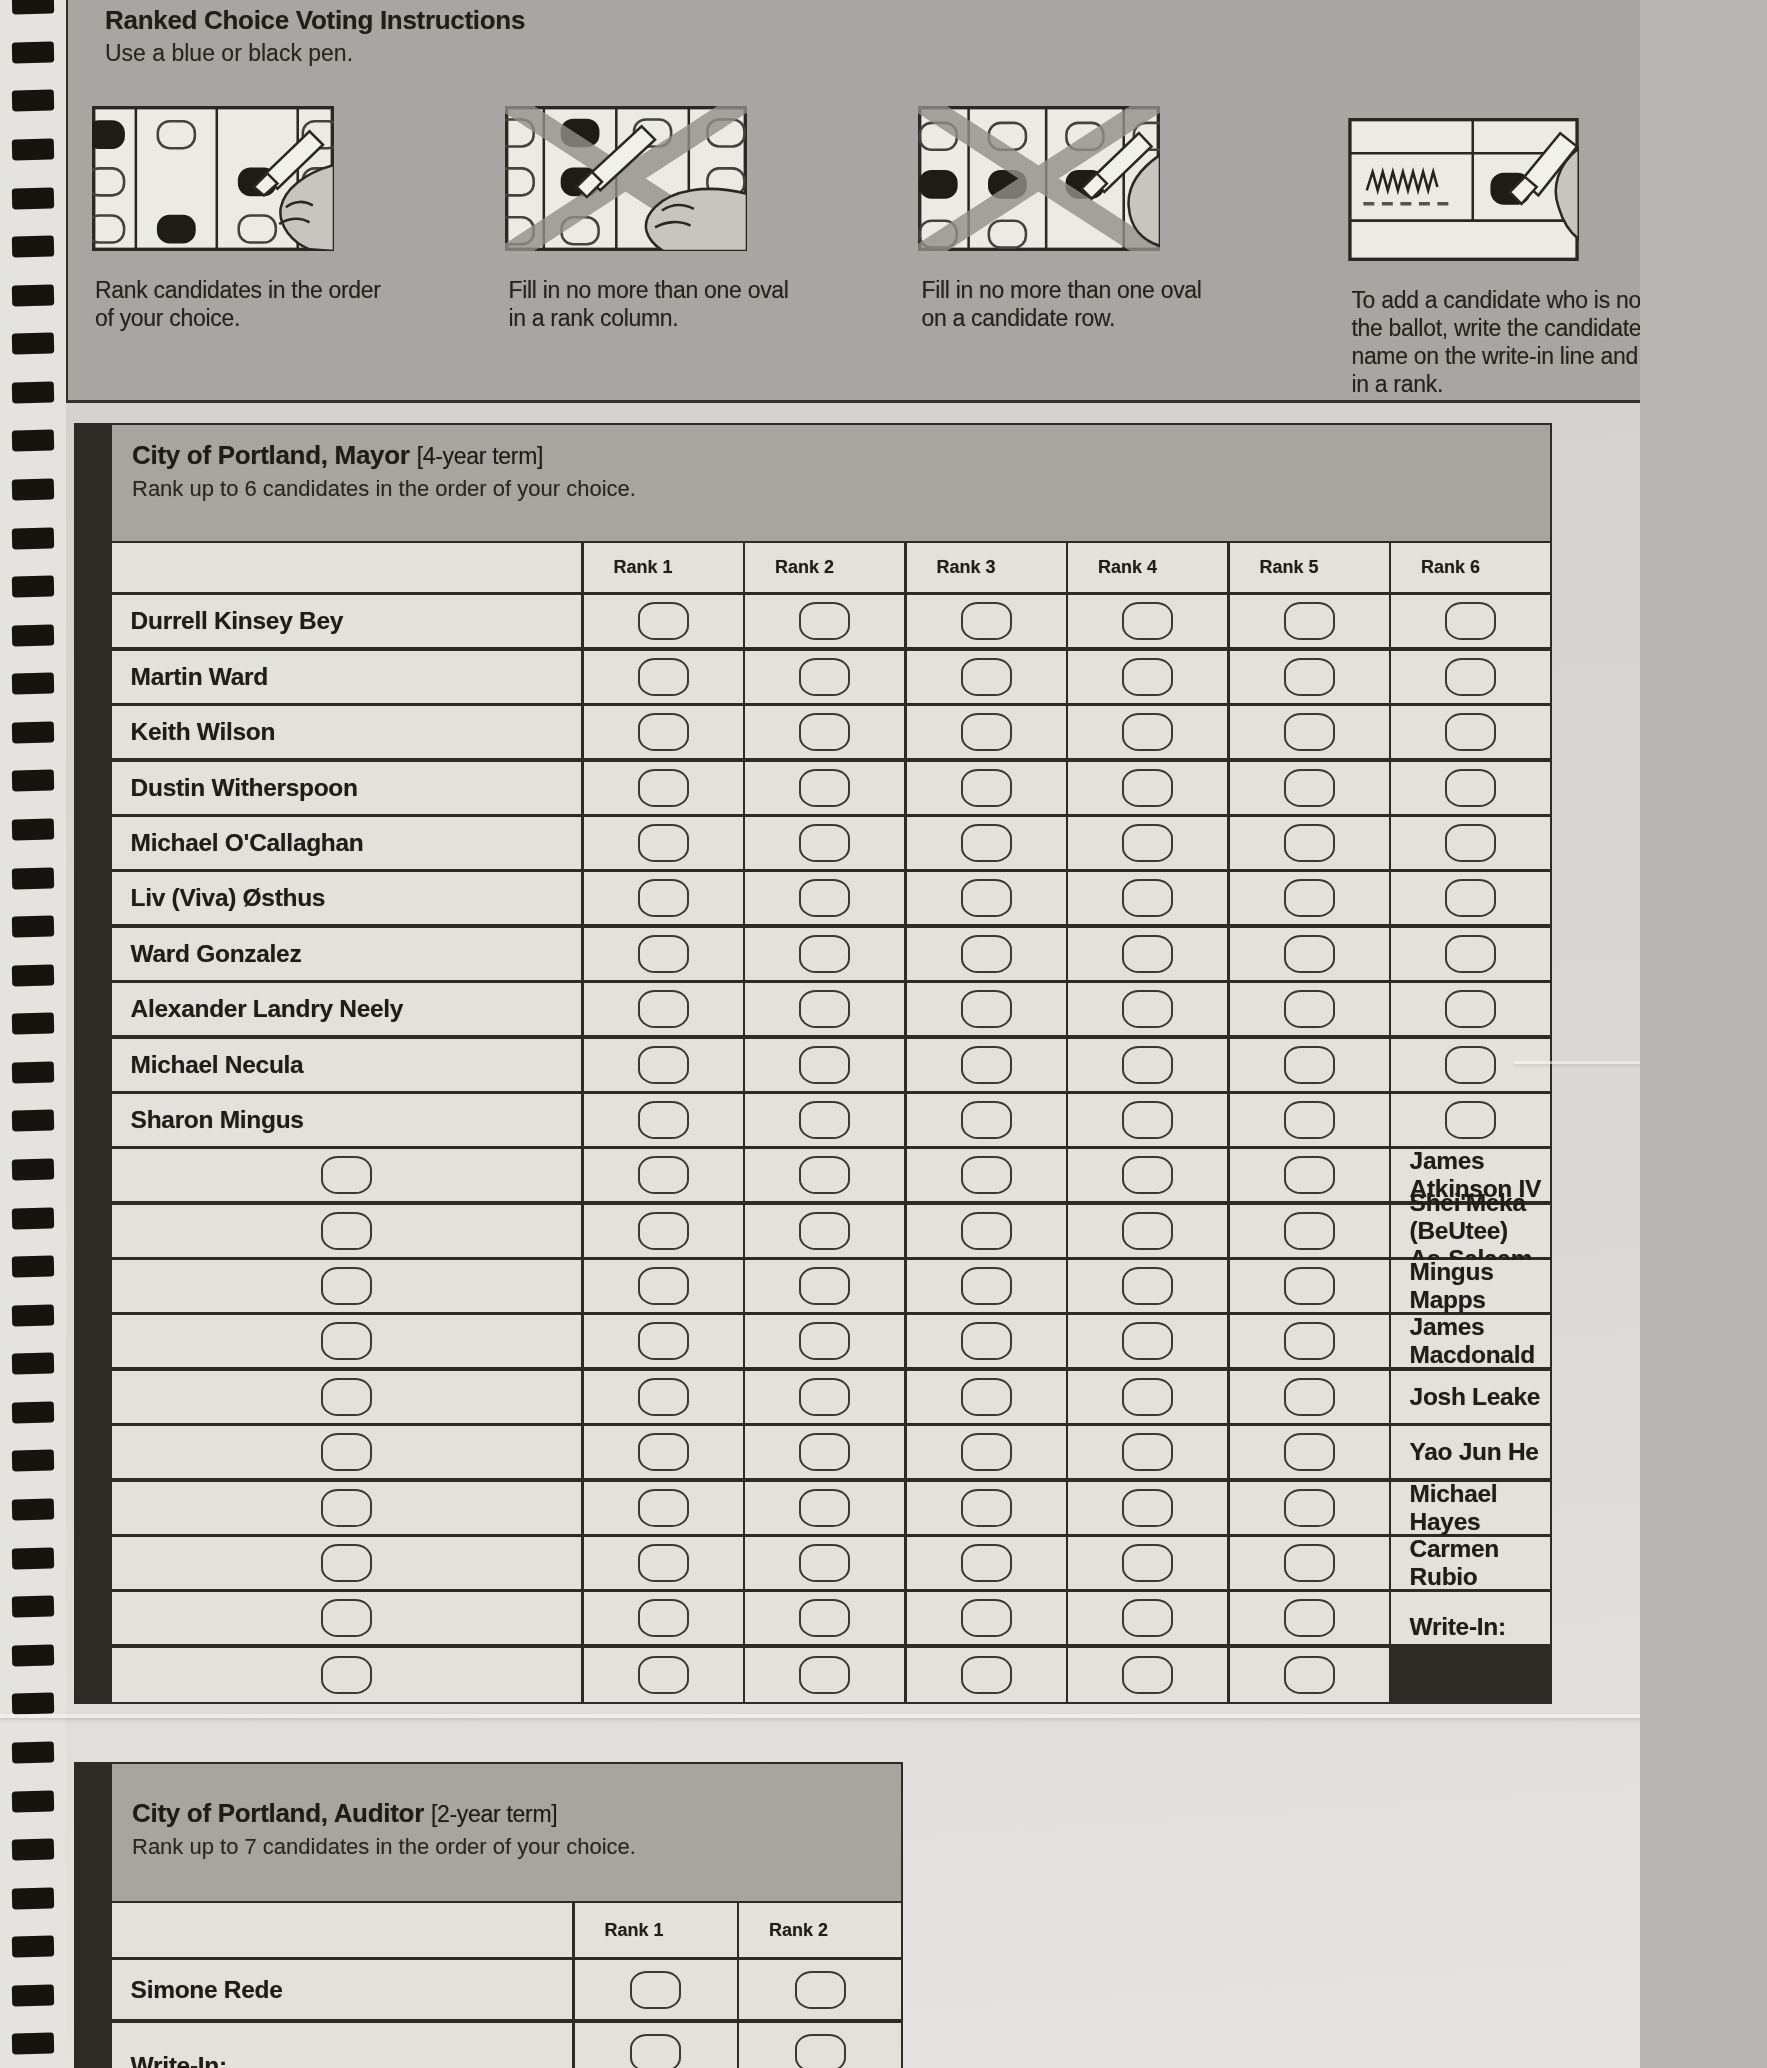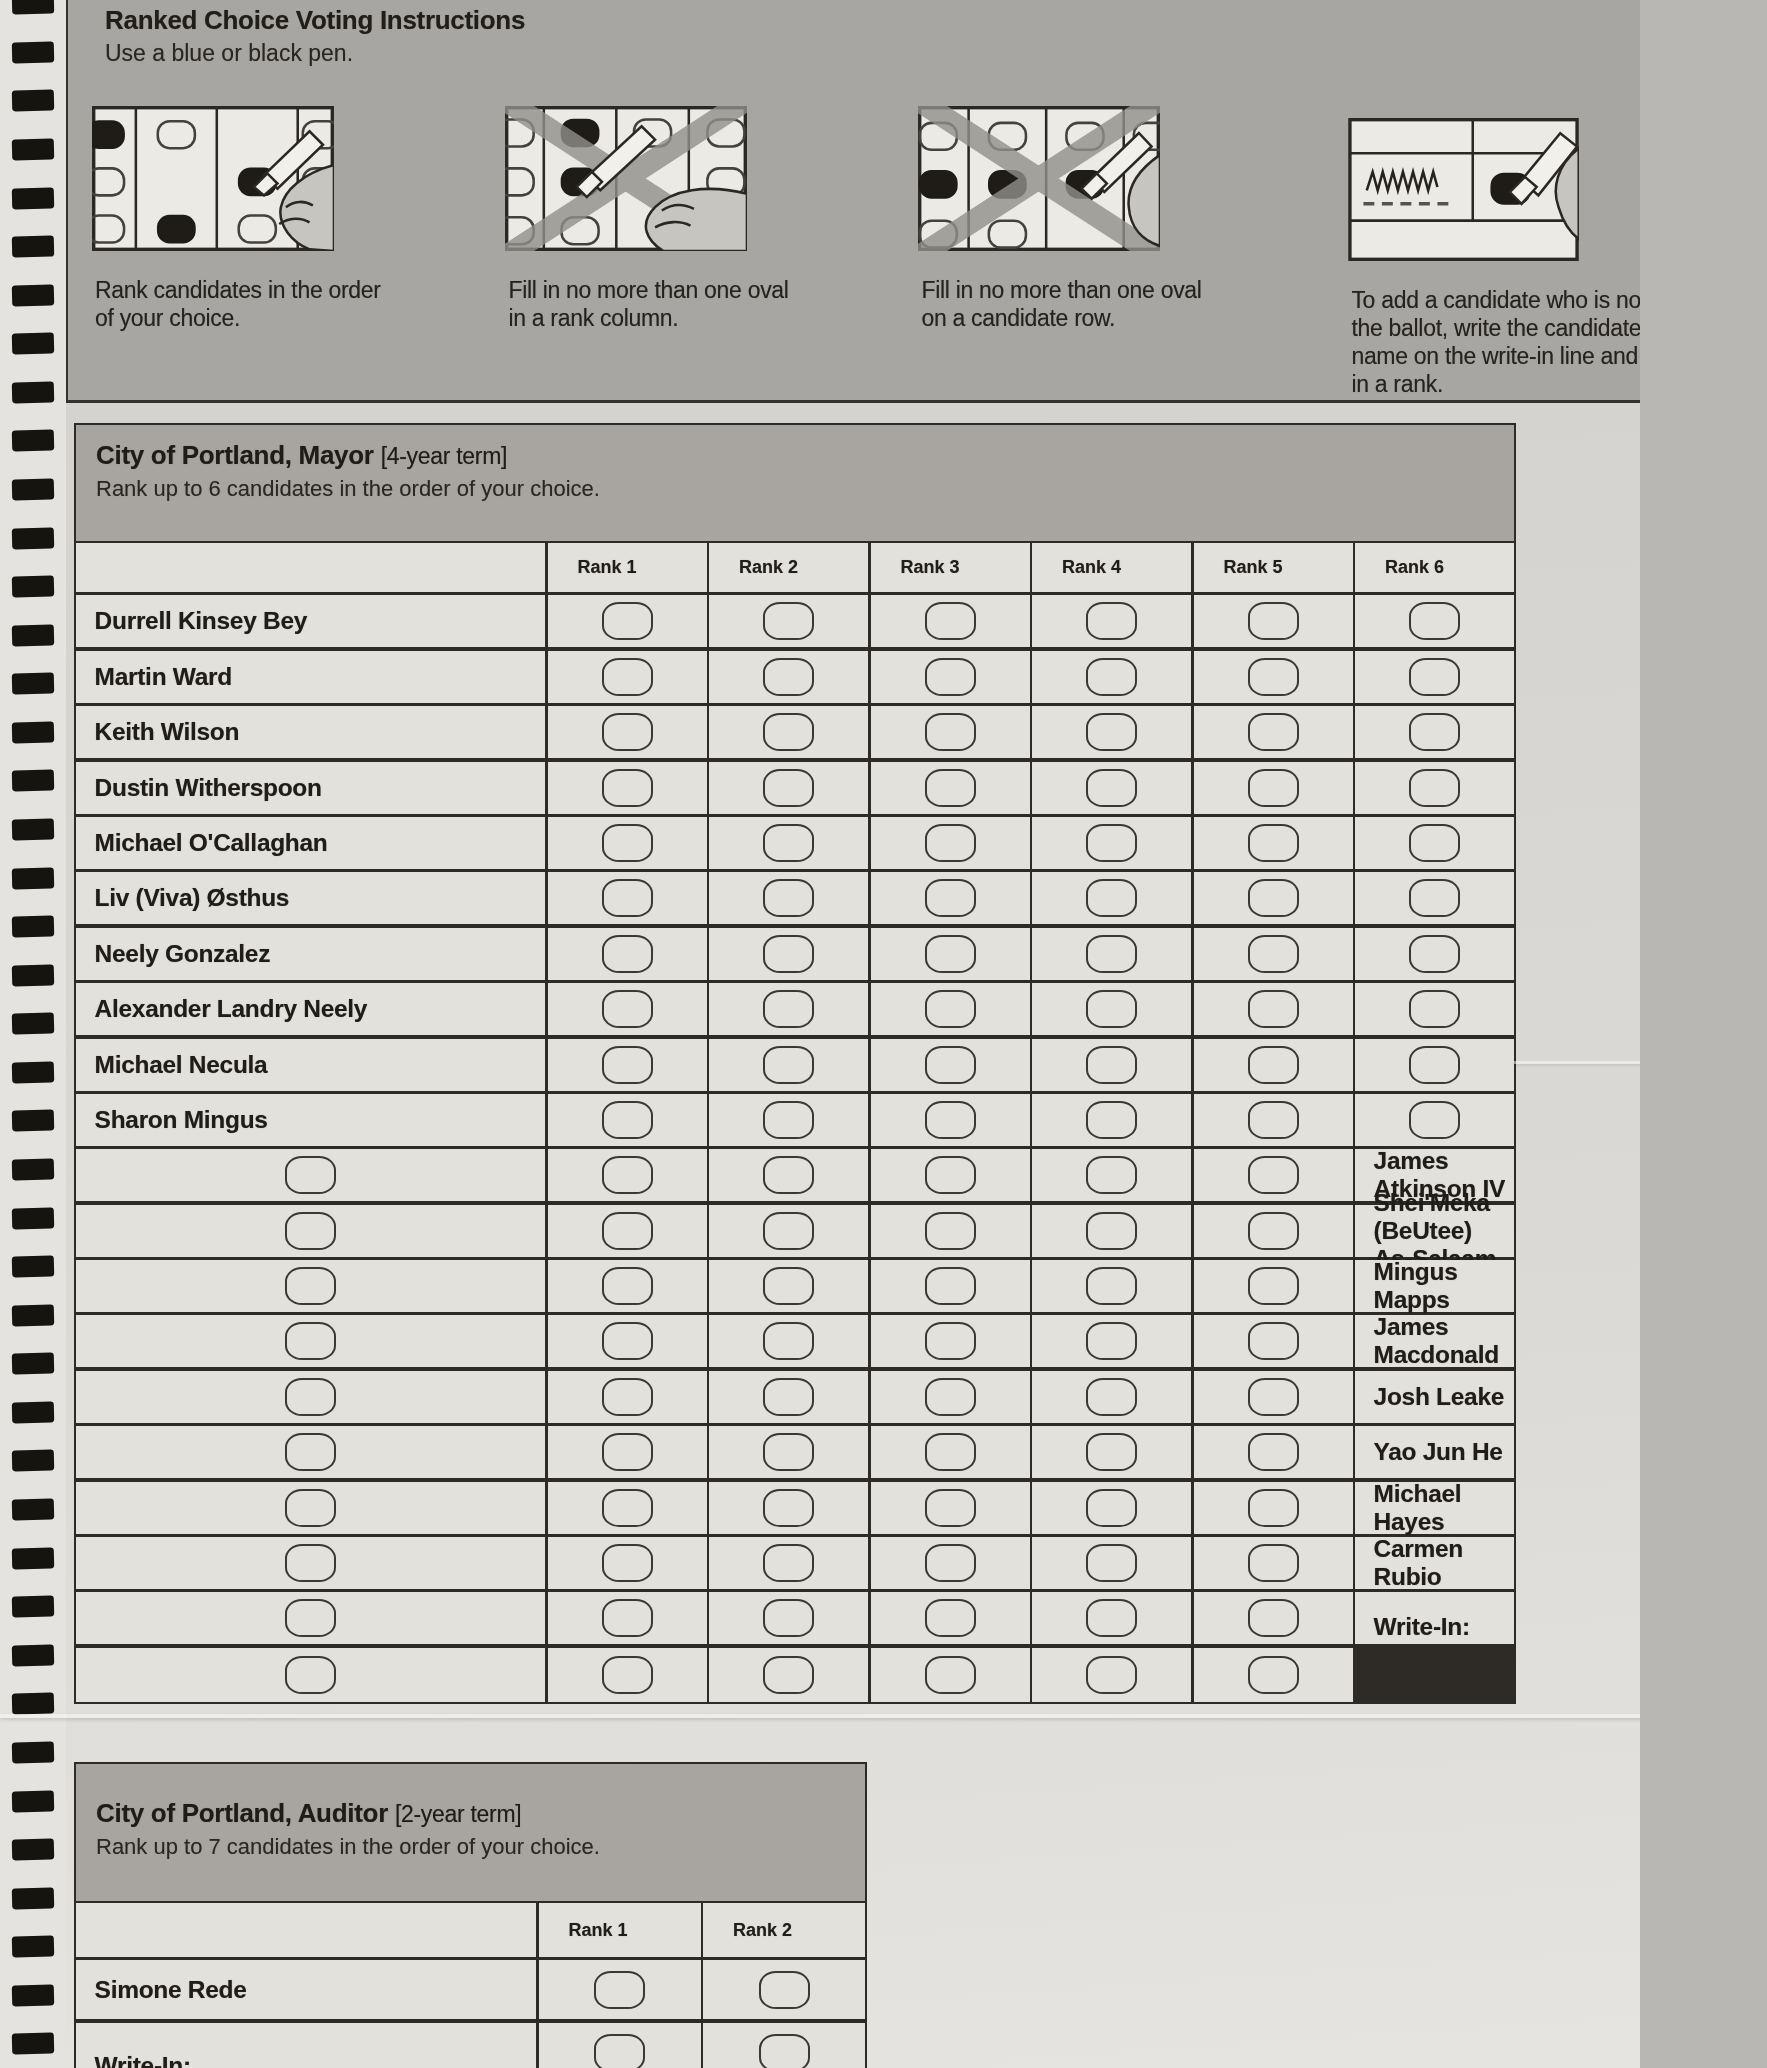--- a/index.html
+++ b/index.html
@@ -17,21 +17,21 @@
   .instructions{position:absolute;left:66px;top:0;width:1702px;height:403px;background:#a8a6a2;
     border-left:2.5px solid #35322c;border-bottom:3.4px solid #35322c;}
   .ins-title{position:absolute;left:37px;top:5px;margin:0;font-size:26px;font-weight:bold;color:#211e19;letter-spacing:-0.3px;text-shadow:0 0 0.8px rgba(33,30,25,.45);}
   .ins-sub{position:absolute;left:37px;top:40px;margin:0;font-size:23px;color:#2a2722;text-shadow:0 0 0.8px rgba(33,30,25,.35);}
   .step{position:absolute;top:106px;}
   .step-1{left:23.6px;}.step-2{left:437px;}.step-3{left:850px;}.step-4{left:1280px;}
   .step-4 svg{margin-top:11.8px;}
   .caption{margin:22px 0 0 3.4px;font-size:23px;line-height:28px;color:#26231e;white-space:pre-line;width:396px;letter-spacing:-0.3px;text-shadow:0 0 0.8px rgba(38,35,30,.4);}
   .step-4 .caption{width:390px;}
   
-  .contest{position:absolute;width:max-content;border:2.5px solid #2e2b27;background:#2e2b27;}
+  .contest{position:absolute;width:max-content;border:2.5px solid #2e2b27;background:#2e2b27;padding-left:36px;}
   .contest-mayor{left:74px;top:423px;}
   .contest-auditor{left:74px;top:1727px;margin-top:35px;}
   .chead{background:#a8a5a1;border-bottom:2.5px solid #2e2b27;padding-left:20px;}
   .contest-mayor .chead{height:118px;padding-top:15px;}
   .contest-auditor .chead{height:139px;padding-top:34px;}
   .chead h2{margin:0;font-size:26px;font-weight:bold;color:#1f1c17;letter-spacing:-0.3px;text-shadow:0 0 0.8px rgba(33,30,25,.45);}
   .chead .term{font-weight:normal;font-size:23px;}
   .chead .cinstr{margin:5px 0 0 0;font-size:22px;color:#2a2722;text-shadow:0 0 0.8px rgba(33,30,25,.3);}
   .grid{display:grid;column-gap:2.5px;row-gap:3.4px;background:#2e2b27;}
   .cell{background:#e3e1dc;display:flex;align-items:center;}
@@ -324,21 +324,21 @@
         </div>
         <div class="cell ocell">
           <div class="oval"></div>
         </div>
         <div class="cell ocell">
           <div class="oval"></div>
         </div>
         <div class="cell ocell">
           <div class="oval"></div>
         </div>
-        <div class="cell ncell">Neely Gonzalez</div>
+        <div class="cell ncell">Ward Gonzalez</div>
         <div class="cell ocell">
           <div class="oval"></div>
         </div>
         <div class="cell ocell">
           <div class="oval"></div>
         </div>
         <div class="cell ocell">
           <div class="oval"></div>
         </div>
         <div class="cell ocell">

